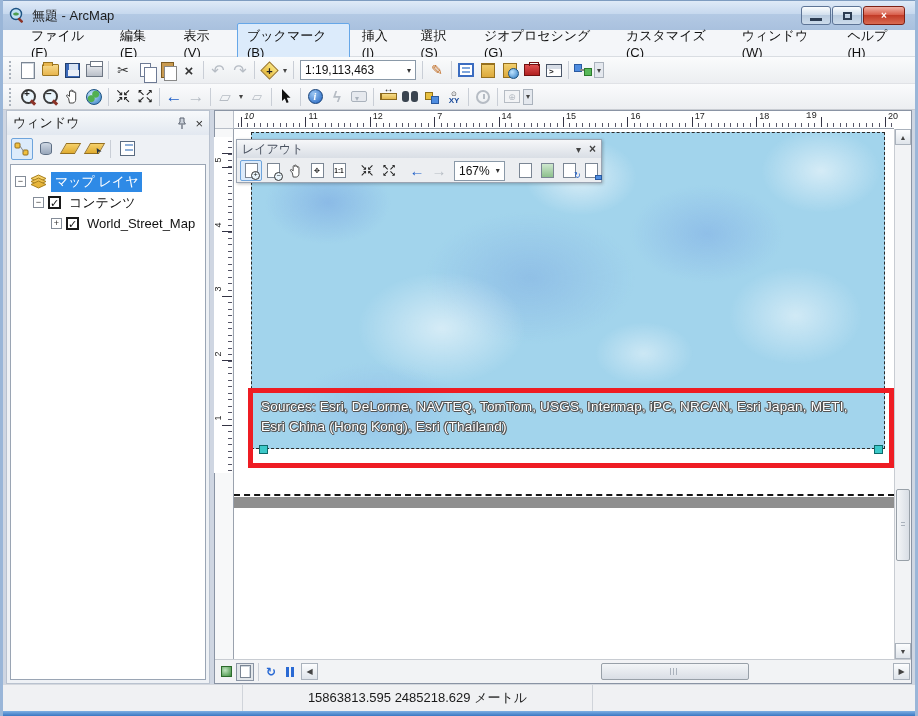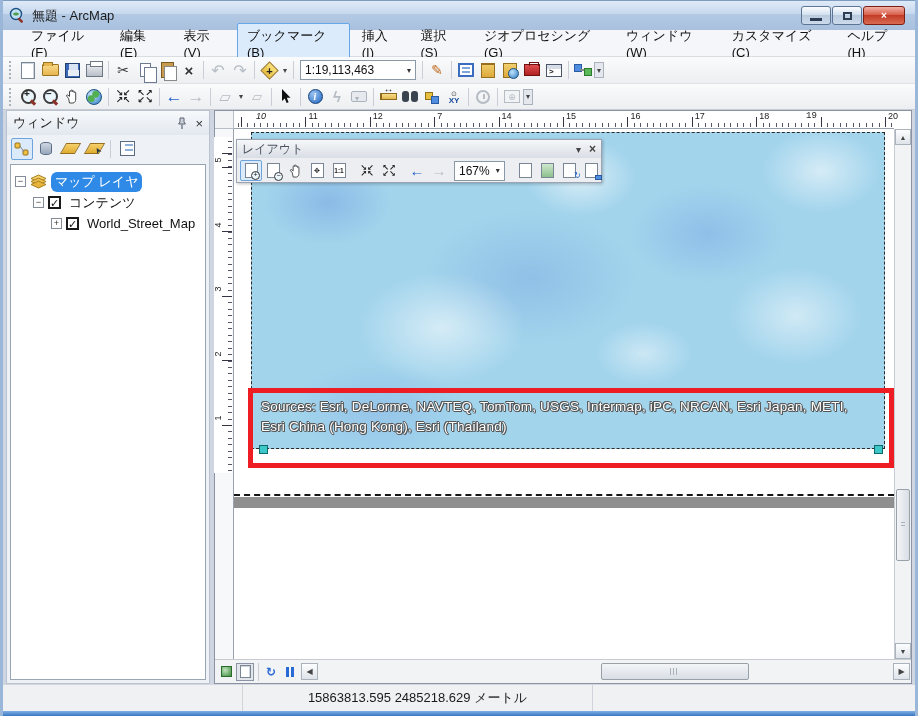--- a/index.html
+++ b/index.html
@@ -119,21 +119,21 @@
   .ico-src { width:12px; height:13px; background:linear-gradient(#cfd8e4,#97a6ba); border:1px solid #5d6e84; border-radius:5px/3px; }
   .ico-vis,.ico-sel { width:15px; height:11px; background:linear-gradient(#f5d06a,#e0ac30); border:1px solid #96701e; transform:skewX(-30deg); }
   .ico-sel::after { content:"➤"; position:absolute; right:-2px; bottom:-2px; font-size:8px; color:#234; transform:skewX(30deg) rotate(-120deg); }
   .ico-opts { width:15px; height:15px; background:#fff; border:1px solid #5a6b80; box-shadow:inset 0 0 0 1px #fff;
      background-image:repeating-linear-gradient(#8fb0d8 0 2px, transparent 2px 5px); background-size:8px 11px; background-repeat:no-repeat; background-position:4px 2px; }
   .cp-tree { flex:1; margin:2px 3px 3px 3px; background:#fff; border:1px solid #9aa5b4; padding:6px 0 0 4px; font-size:13px; color:#111; }
   .trow { display:flex; align-items:center; height:21px; gap:4px; }
   .expander { width:11px; height:11px; border:1px solid #848c98; background:#fff; font-size:9px; line-height:9px; text-align:center; color:#333; flex:none; }
   .checkbox { width:13px; height:13px; border:2px solid #1a1a1a; background:#fff; font-size:11px; font-weight:bold; line-height:10px; text-align:center; color:#111; flex:none; }
   .tlabel { padding:1px 4px; }
-  .tlabel.selected { background:#2e8ae6; color:#fff;border-radius:6px; }
+  .tlabel.selected { background:#2e8ae6; color:#fff; }
 
   .splitter { position:absolute; left:207px; top:0; width:4px; bottom:0; background:#cfd6e2; }
 
   
   .larea { position:absolute; left:211px; top:0; right:3px; bottom:0; background:#fff; border:1px solid #8a94a4; }
   .rcorner { position:absolute; left:0; top:0; width:19px; height:18px; background:#f2f3f5; border-right:1px solid #b8bec8; border-bottom:1px solid #b8bec8; }
   .ruler-h { position:absolute; left:19px; top:0; right:17px; height:18px; background:#fff; border-bottom:1px solid #9aa2ae; }
   .ruler-h .minor { position:absolute; left:0; right:0; bottom:1px; height:4px;
      background:repeating-linear-gradient(to right, #556 0 1px, transparent 1px 6.44px); background-position:7px 0; }
   .ruler-h .major { position:absolute; left:0; right:0; bottom:1px; height:10px;
@@ -237,22 +237,22 @@
   </div>
 
   <div class="menubar" id="menubar">
       <span class="menu-item">ファイル(F)</span>
       <span class="menu-item">編集(E)</span>
       <span class="menu-item">表示(V)</span>
       <span class="menu-item active">ブックマーク(B)</span>
       <span class="menu-item">挿入(I)</span>
       <span class="menu-item">選択(S)</span>
       <span class="menu-item">ジオプロセシング(G)</span>
+      <span class="menu-item">カスタマイズ(C)</span>
       <span class="menu-item">ウィンドウ(W)</span>
-      <span class="menu-item">カスタマイズ(C)</span>
       <span class="menu-item">ヘルプ(H)</span>
     </div>
 
   <div class="tb tb1">
     <span class="grip"></span>
     <span class="ti">
         <span class="icopage"></span>
       </span>
     <span class="ti">
         <span class="icofolder"></span>
@@ -451,21 +451,21 @@
       </div>
     </div>
 
     <div class="splitter"></div>
 
     <div class="larea">
       <div class="rcorner"></div>
       <div class="ruler-h" id="rulerH">
         <div class="minor"></div>
           <div class="major"></div>
-      <span class="num" style="left: 22px; font-style: italic;">10</span>
+      <span class="num" style="left: 10px; font-style: italic;">10</span>
           <span class="num" style="left: 74.4px;">11</span>
           <span class="num" style="left: 138.8px;">12</span>
           <span class="num" style="left: 203.2px;">7</span>
           <span class="num" style="left: 267.6px;">14</span>
           <span class="num" style="left: 332px; text-align: right;">15</span>
           <span class="num" style="left: 396.4px;">16</span>
           <span class="num" style="left: 460.8px;">17</span>
           <span class="num" style="left: 525.2px;">18</span>
           <span class="num" style="left: 572px; font-family: Liberation Mono, monospace;">19</span>
           <span class="num" style="left: 654px;">20</span>

